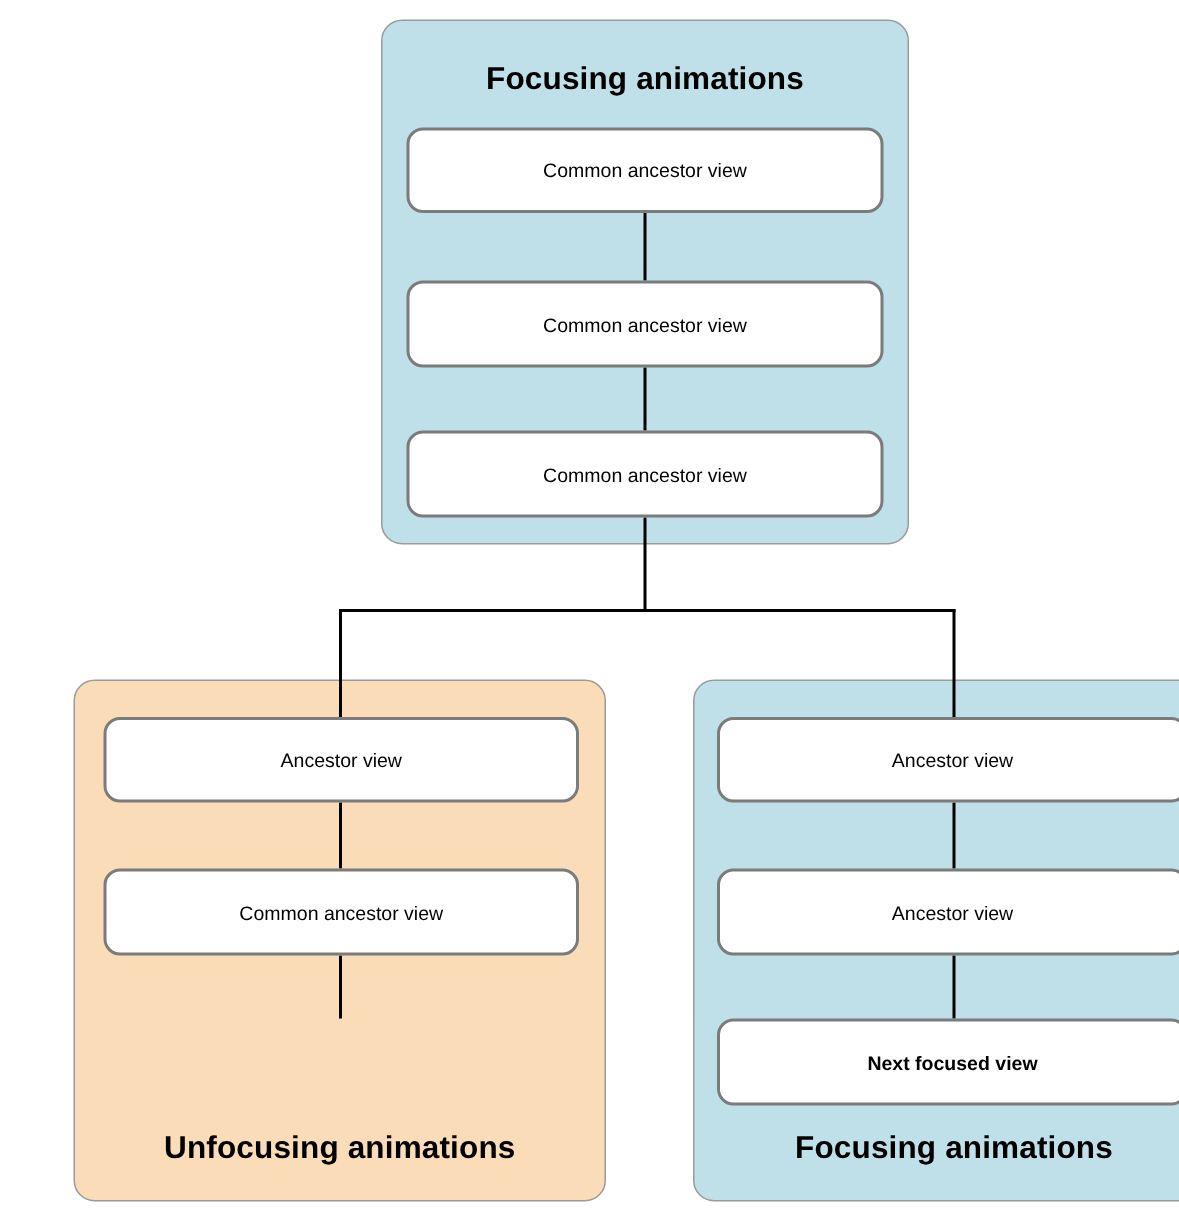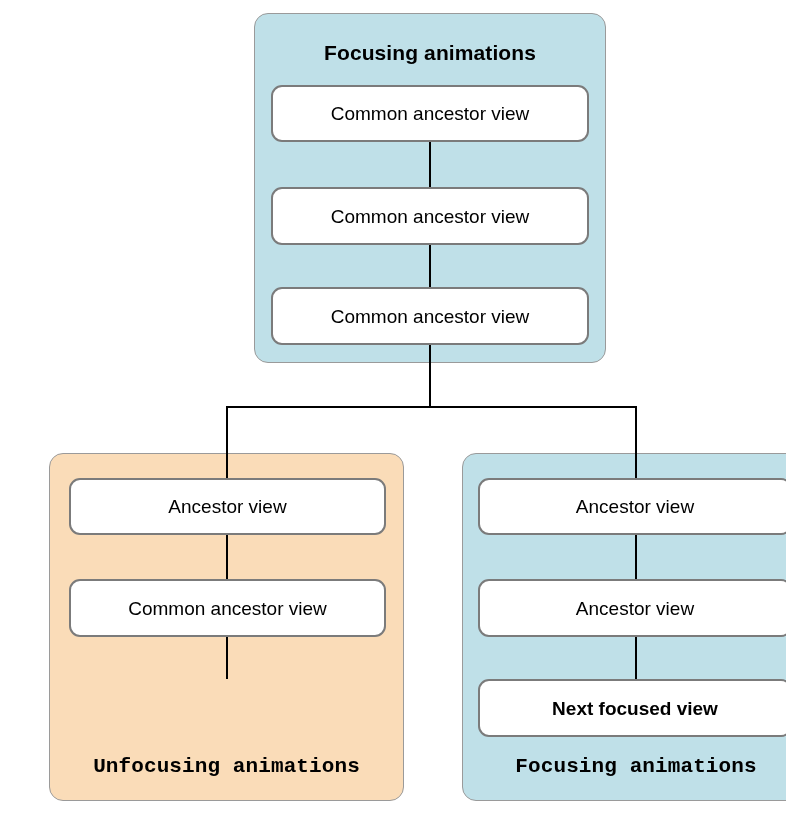--- a/index.html
+++ b/index.html
@@ -39,36 +39,36 @@
     left: 0;
     width: 100%;
     text-align: center;
     font-size: 21px;
     font-weight: bold;
     color: #000000;
     letter-spacing: 0.1px;
     white-space: nowrap;
   }
   .group-title.top-title    { top: 27px; }
-  .group-title.bottom-title { bottom: 22px; font-family: Liberation Mono, monospace; }
+  .group-title.bottom-title { bottom: 22px; }
 
   
   .node {
     position: absolute;
     box-sizing: border-box;
     background: #ffffff;
     border: 2px solid #7b7b7b;
     border-radius: 11px;
     display: flex;
     align-items: center;
     justify-content: center;
     z-index: 4;
   }
   .node-label {
-    font-size: 19px;
+    font-size: 13px;
     color: #000000;
     white-space: nowrap;
     line-height: 1;
   }
 
   
   .edge {
     position: absolute;
     background: #000000;
     z-index: 3;

